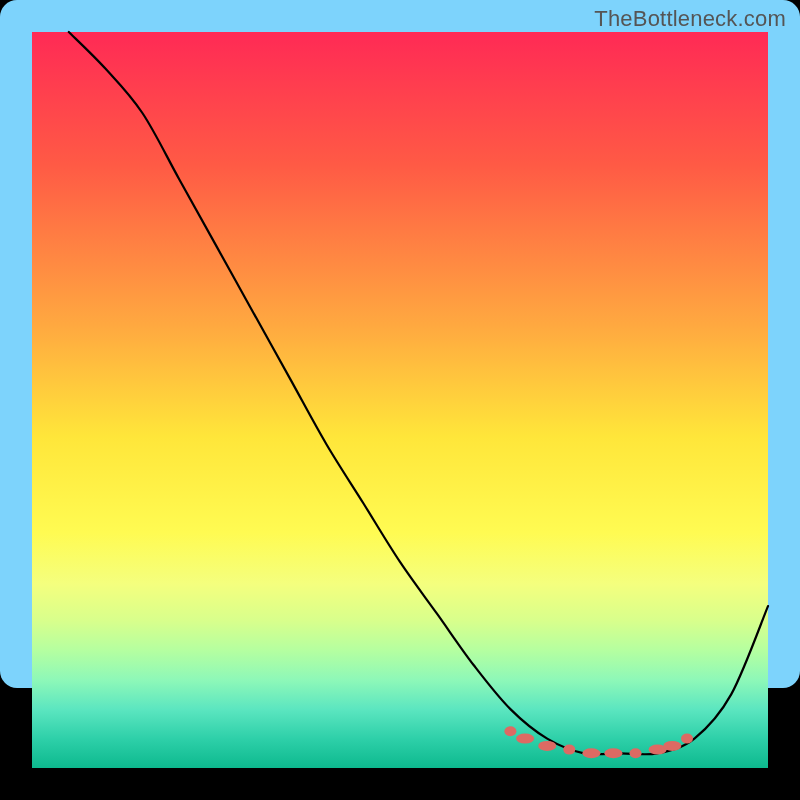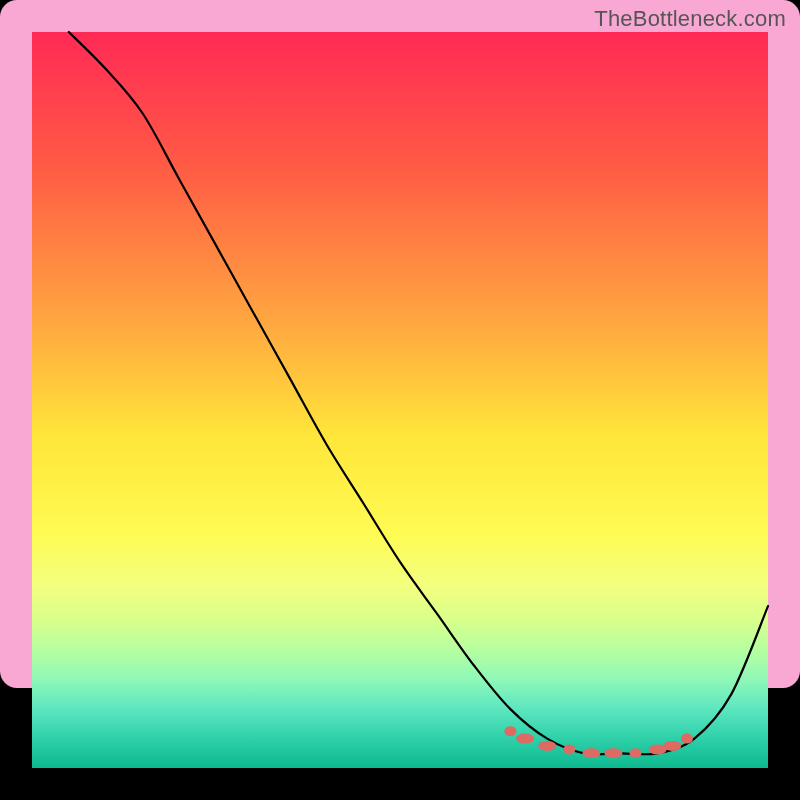--- a/index.html
+++ b/index.html
@@ -8,21 +8,21 @@
     width: 800px;
     height: 800px;
     background: #000;
     font-family: Arial, Helvetica, sans-serif;
     overflow: hidden;
   }
   .frame {
     position: relative;
     width: 800px;
     height: 688px;
-    background: #f9a8d4;
+    background: #7dd3fc;
     border-radius: 17px;
   }
   .plot-area {
     position: absolute;
     left: 32px;
     top: 32px;
     width: 736px;
     height: 736px;
     background: linear-gradient(
       to bottom,

